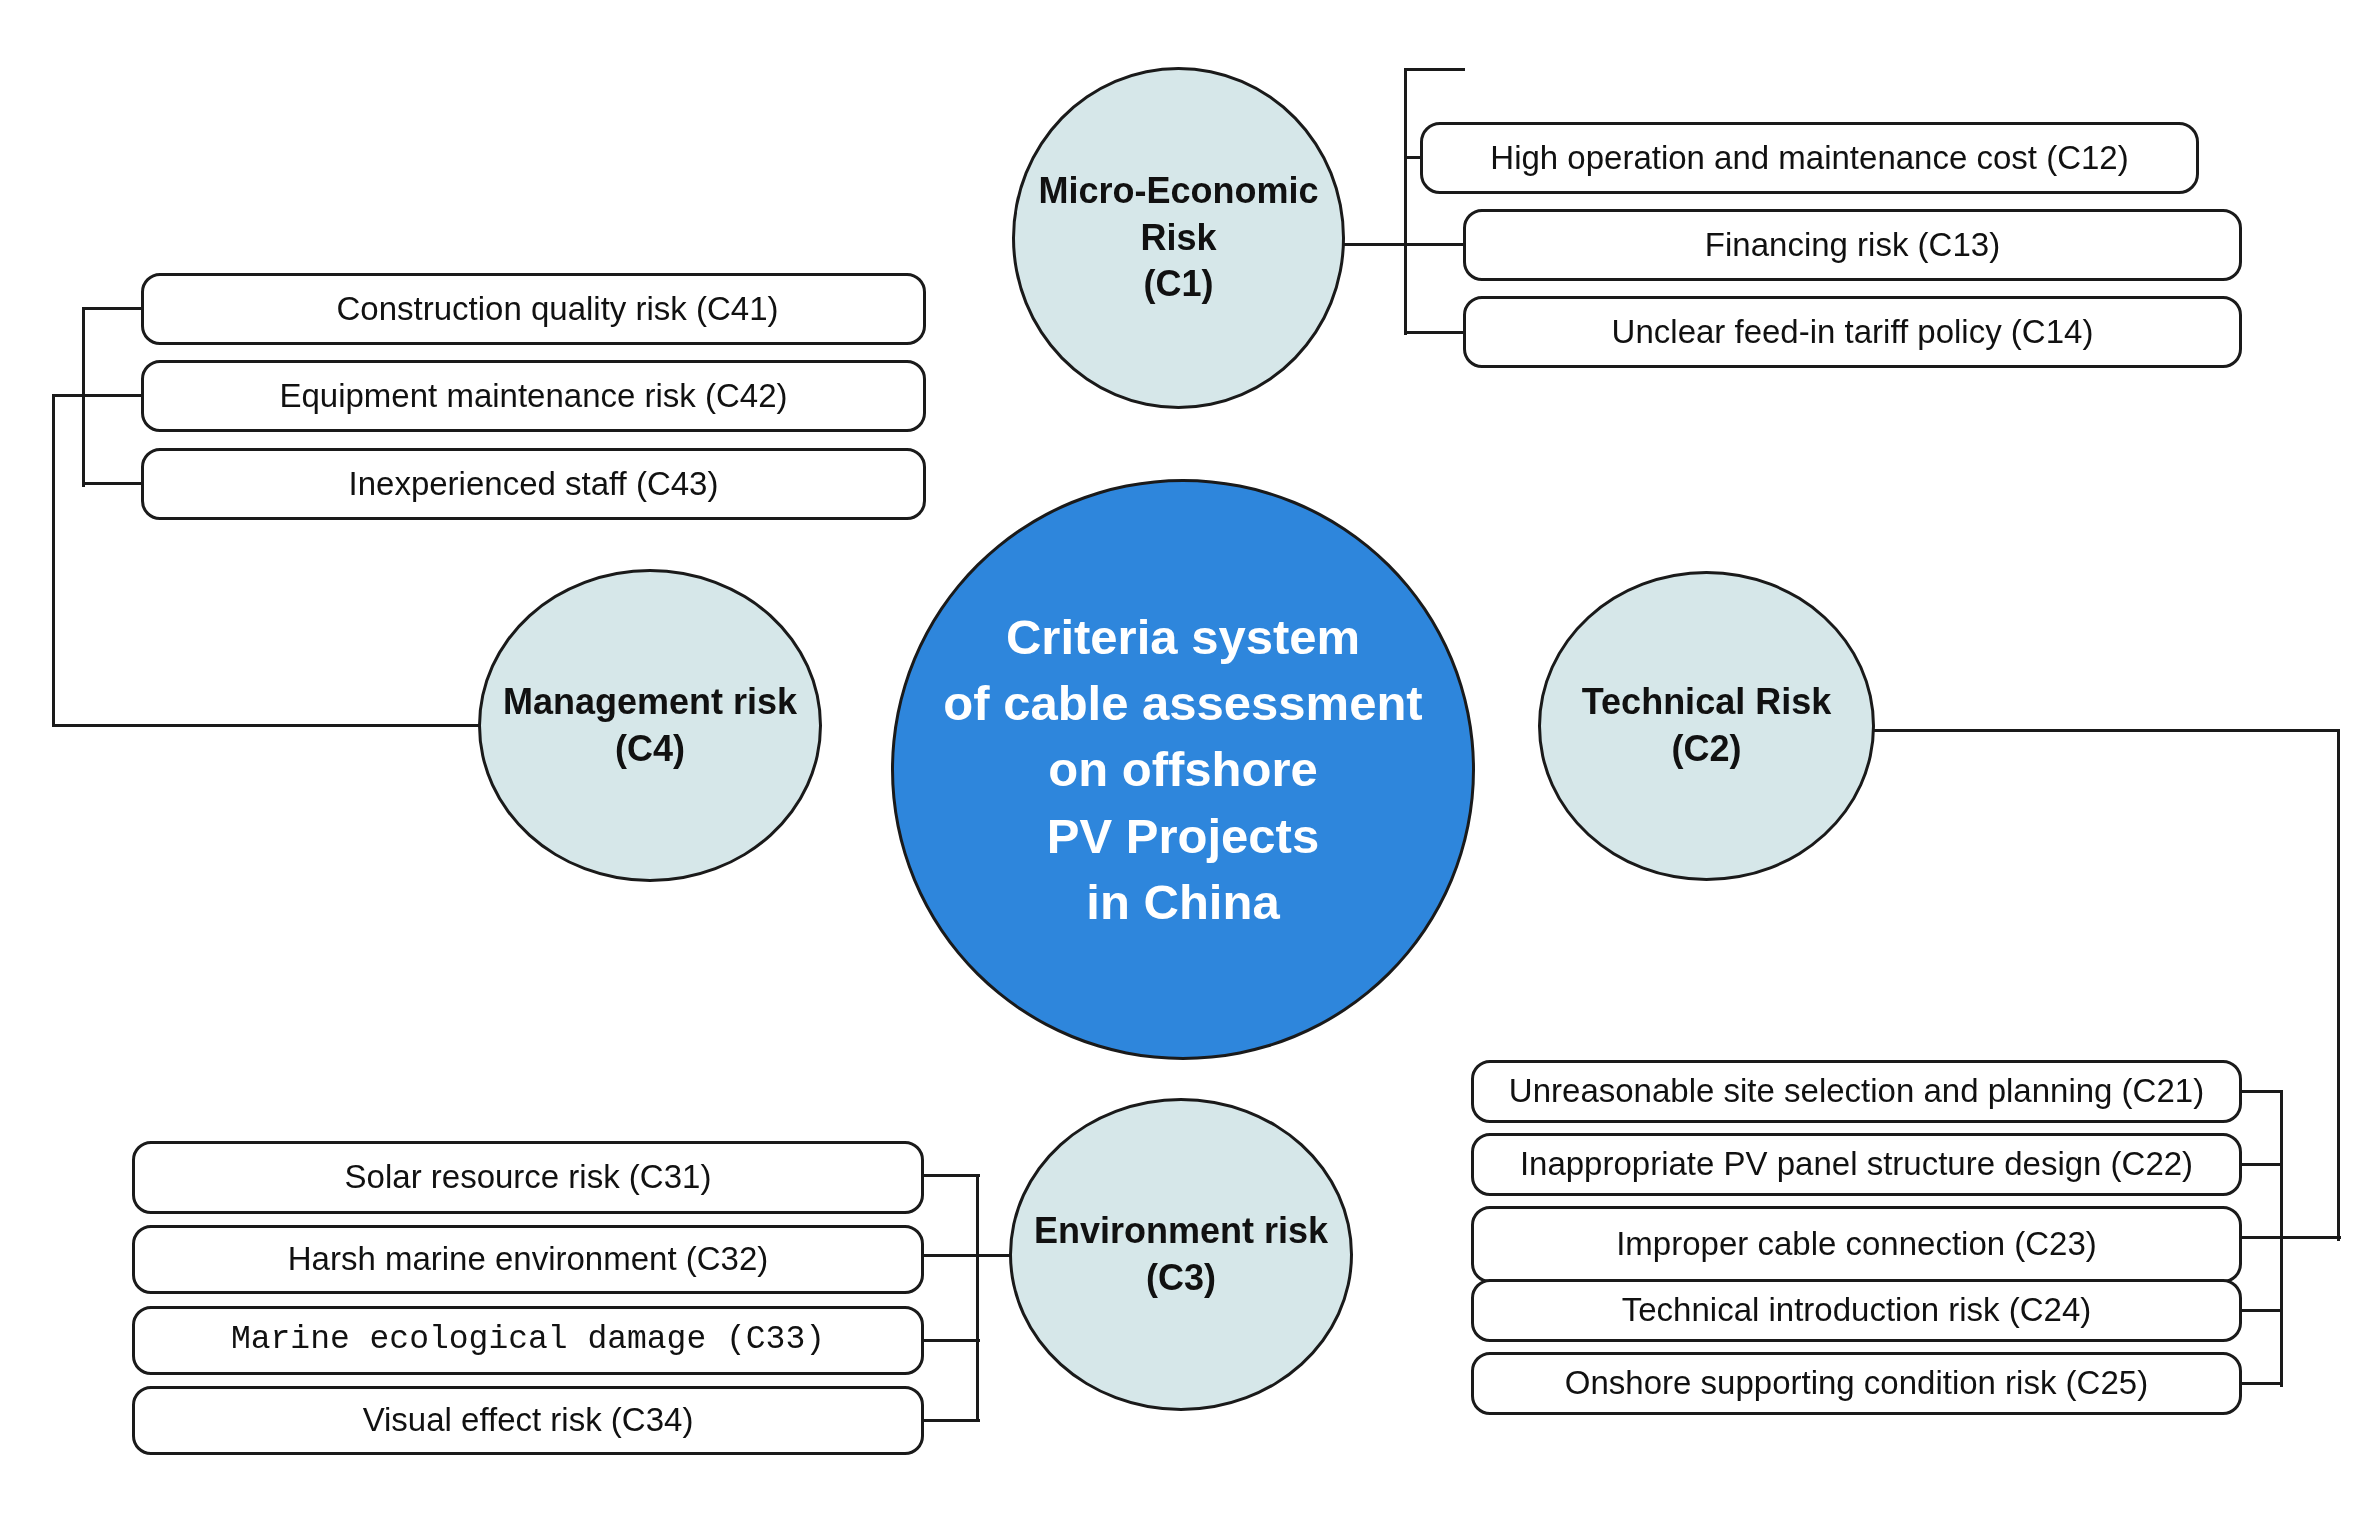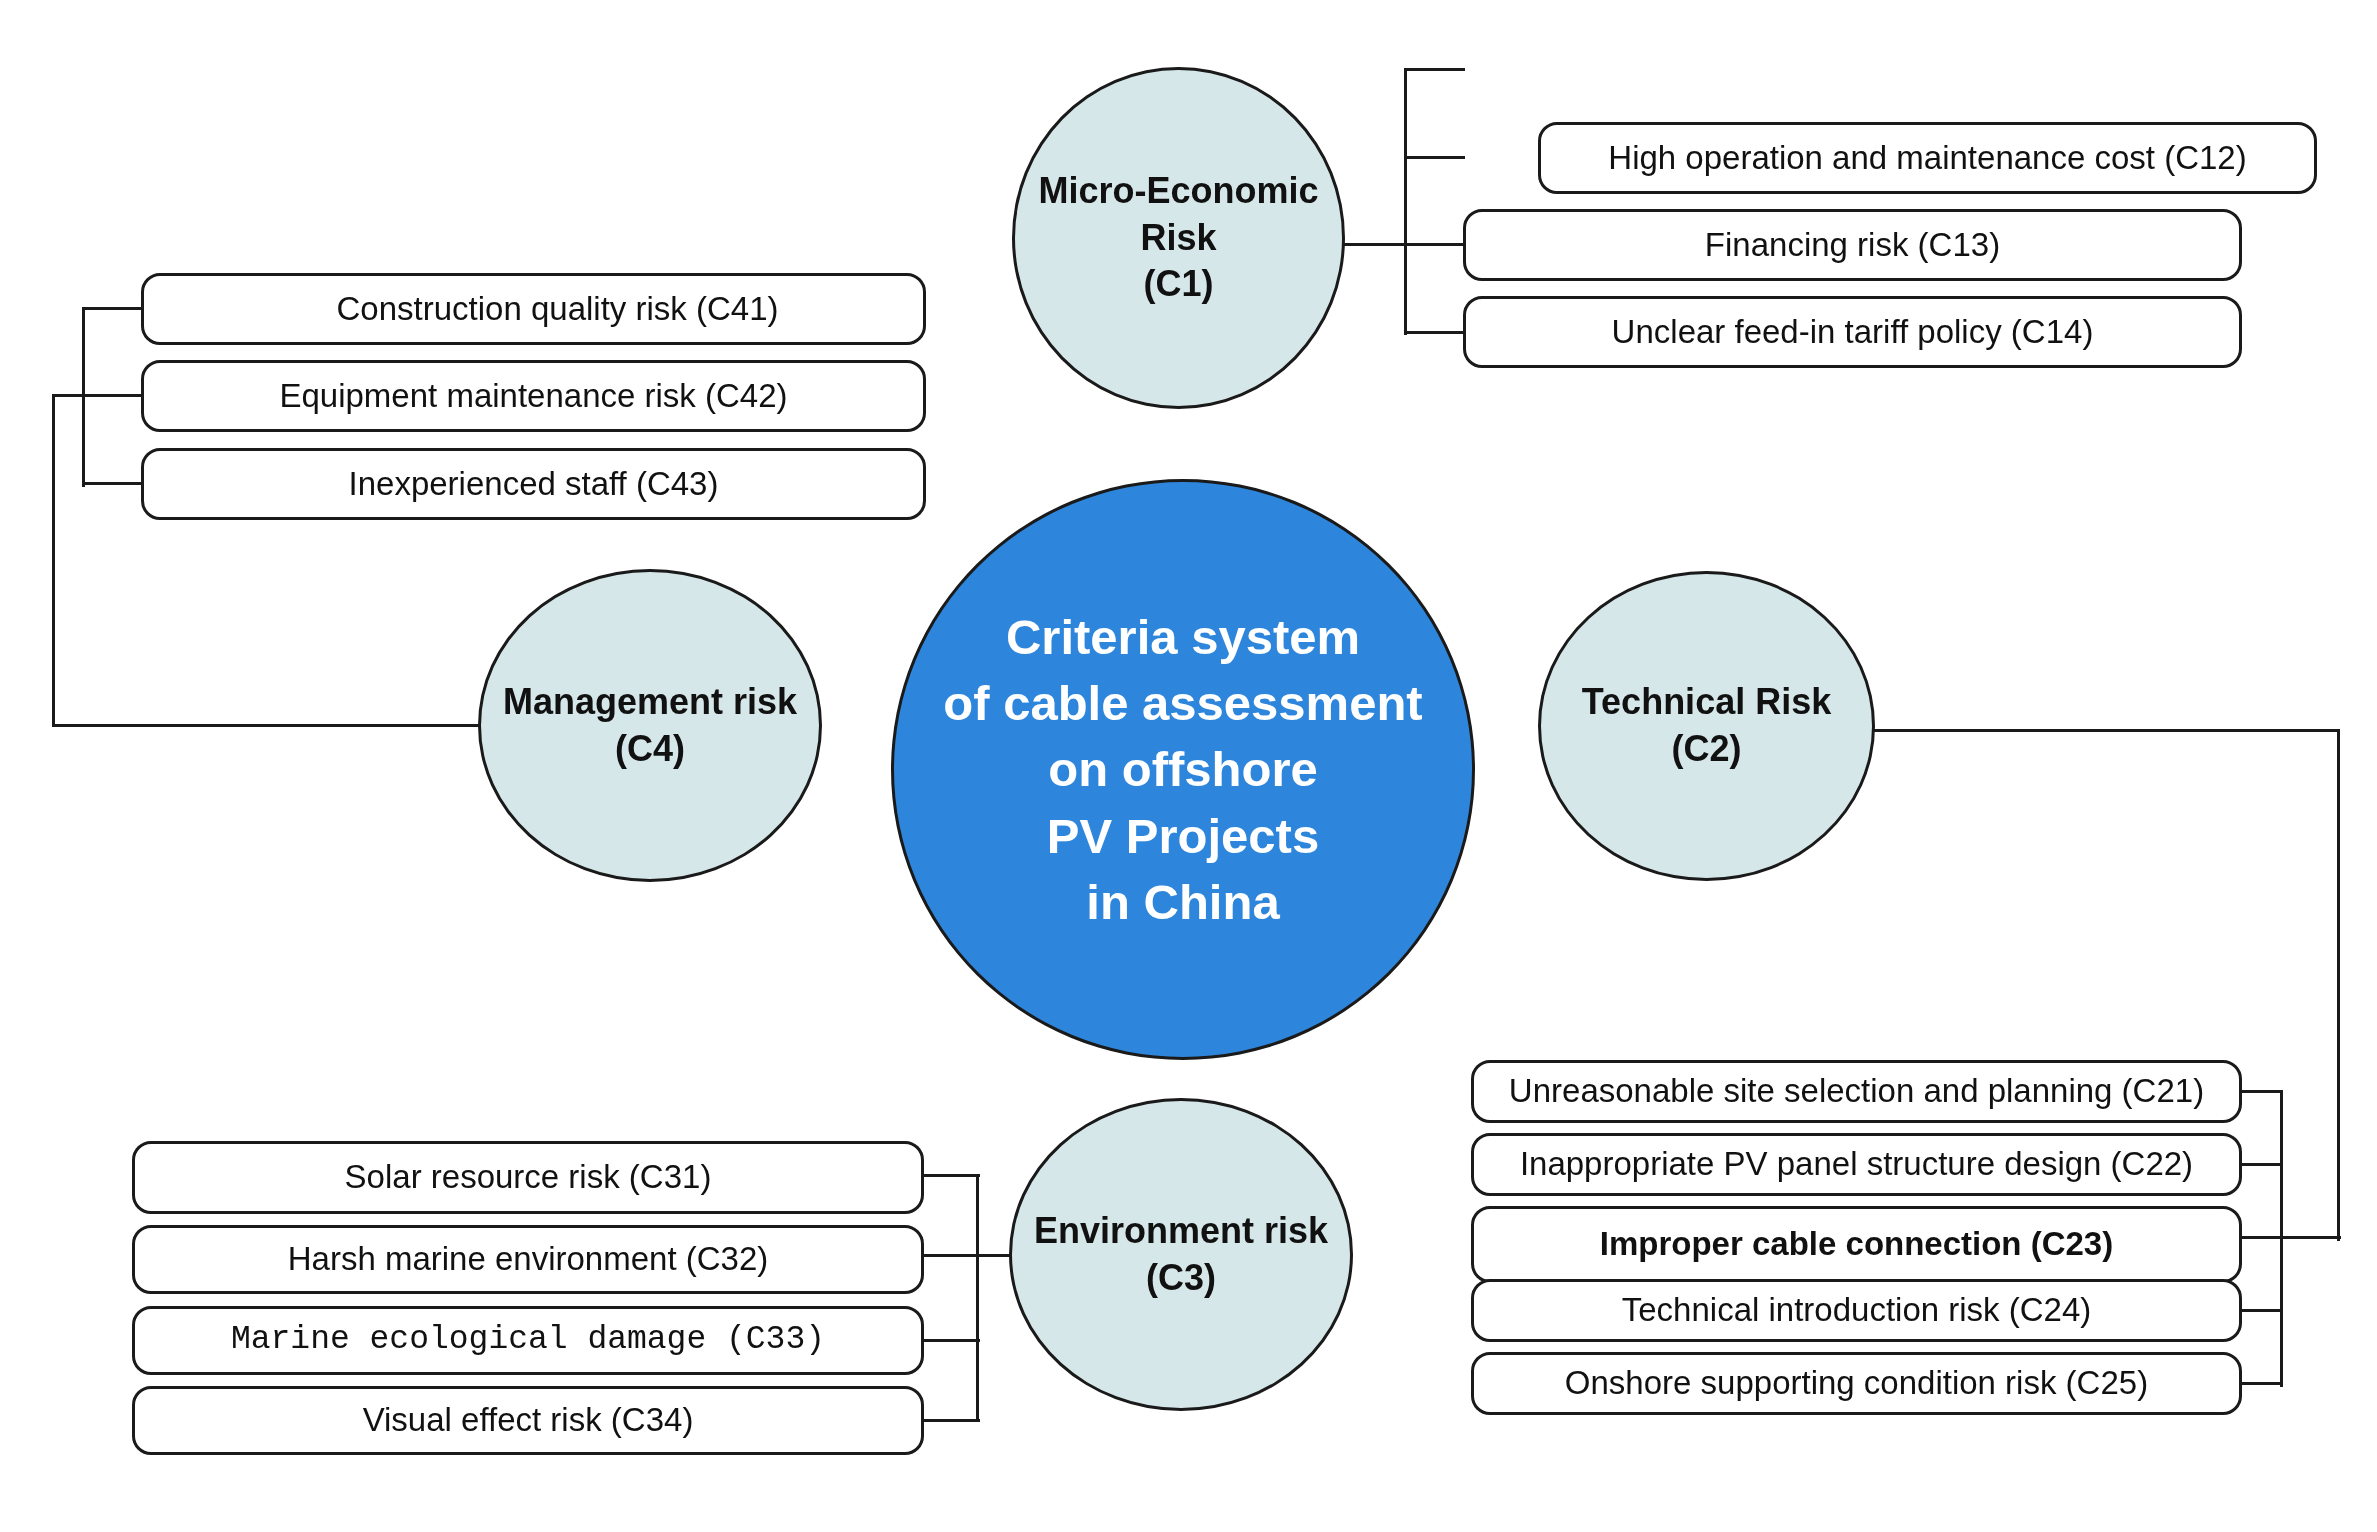--- a/index.html
+++ b/index.html
@@ -116,33 +116,33 @@
   <div class="node" style="left:1009px;top:1098px;width:344px;height:313px;">
     <span>Environment risk</span>
     <span>(C3)</span>
   </div>
 
   <div class="node" style="left:478px;top:569px;width:344px;height:313px;">
     <span>Management risk</span>
     <span>(C4)</span>
   </div>
 
-  <div class="box" style="left:1538px;top:122px;width:779px;height:72px;">High operation and maintenance cost (C12)</div>
+  <div class="box" style="left:1420px;top:122px;width:779px;height:72px;border-radius:20px;">High operation and maintenance cost (C12)</div>
   <div class="box" style="left:1463px;top:209px;width:779px;height:72px;">Financing risk (C13)</div>
   <div class="box" style="left:1463px;top:296px;width:779px;height:72px;">Unclear feed-in tariff policy (C14)</div>
 
   <div class="box" style="left:141px;top:273px;width:785px;height:72px;padding-left:48px;">Construction quality risk (C41)</div>
   <div class="box" style="left:141px;top:360px;width:785px;height:72px;">Equipment maintenance risk (C42)</div>
   <div class="box" style="left:141px;top:448px;width:785px;height:72px;">Inexperienced staff (C43)</div>
 
   <div class="box" style="left:132px;top:1141px;width:792px;height:73px;">Solar resource risk (C31)</div>
   <div class="box" style="left:132px;top:1225px;width:792px;height:69px;">Harsh marine environment (C32)</div>
   <div class="box" style="left:132px;top:1306px;width:792px;height:69px;font-family:Liberation Mono, monospace;">Marine ecological damage (C33)</div>
   <div class="box" style="left:132px;top:1386px;width:792px;height:69px;text-align:right;">Visual effect risk (C34)</div>
 
   <div class="box" style="left:1471px;top:1060px;width:771px;height:63px;">Unreasonable site selection and planning (C21)</div>
   <div class="box" style="left:1471px;top:1133px;width:771px;height:63px;">Inappropriate PV panel structure design (C22)</div>
-  <div class="box" style="left:1471px;top:1206px;width:771px;height:77px;font-weight:bold;">Improper cable connection (C23)</div>
+  <div class="box" style="left:1471px;top:1206px;width:771px;height:77px;">Improper cable connection (C23)</div>
   <div class="box" style="left:1471px;top:1279px;width:771px;height:63px;">Technical introduction risk (C24)</div>
   <div class="box" style="left:1471px;top:1352px;width:771px;height:63px;">Onshore supporting condition risk (C25)</div>
 
 </div>
 
 
 </body></html>

